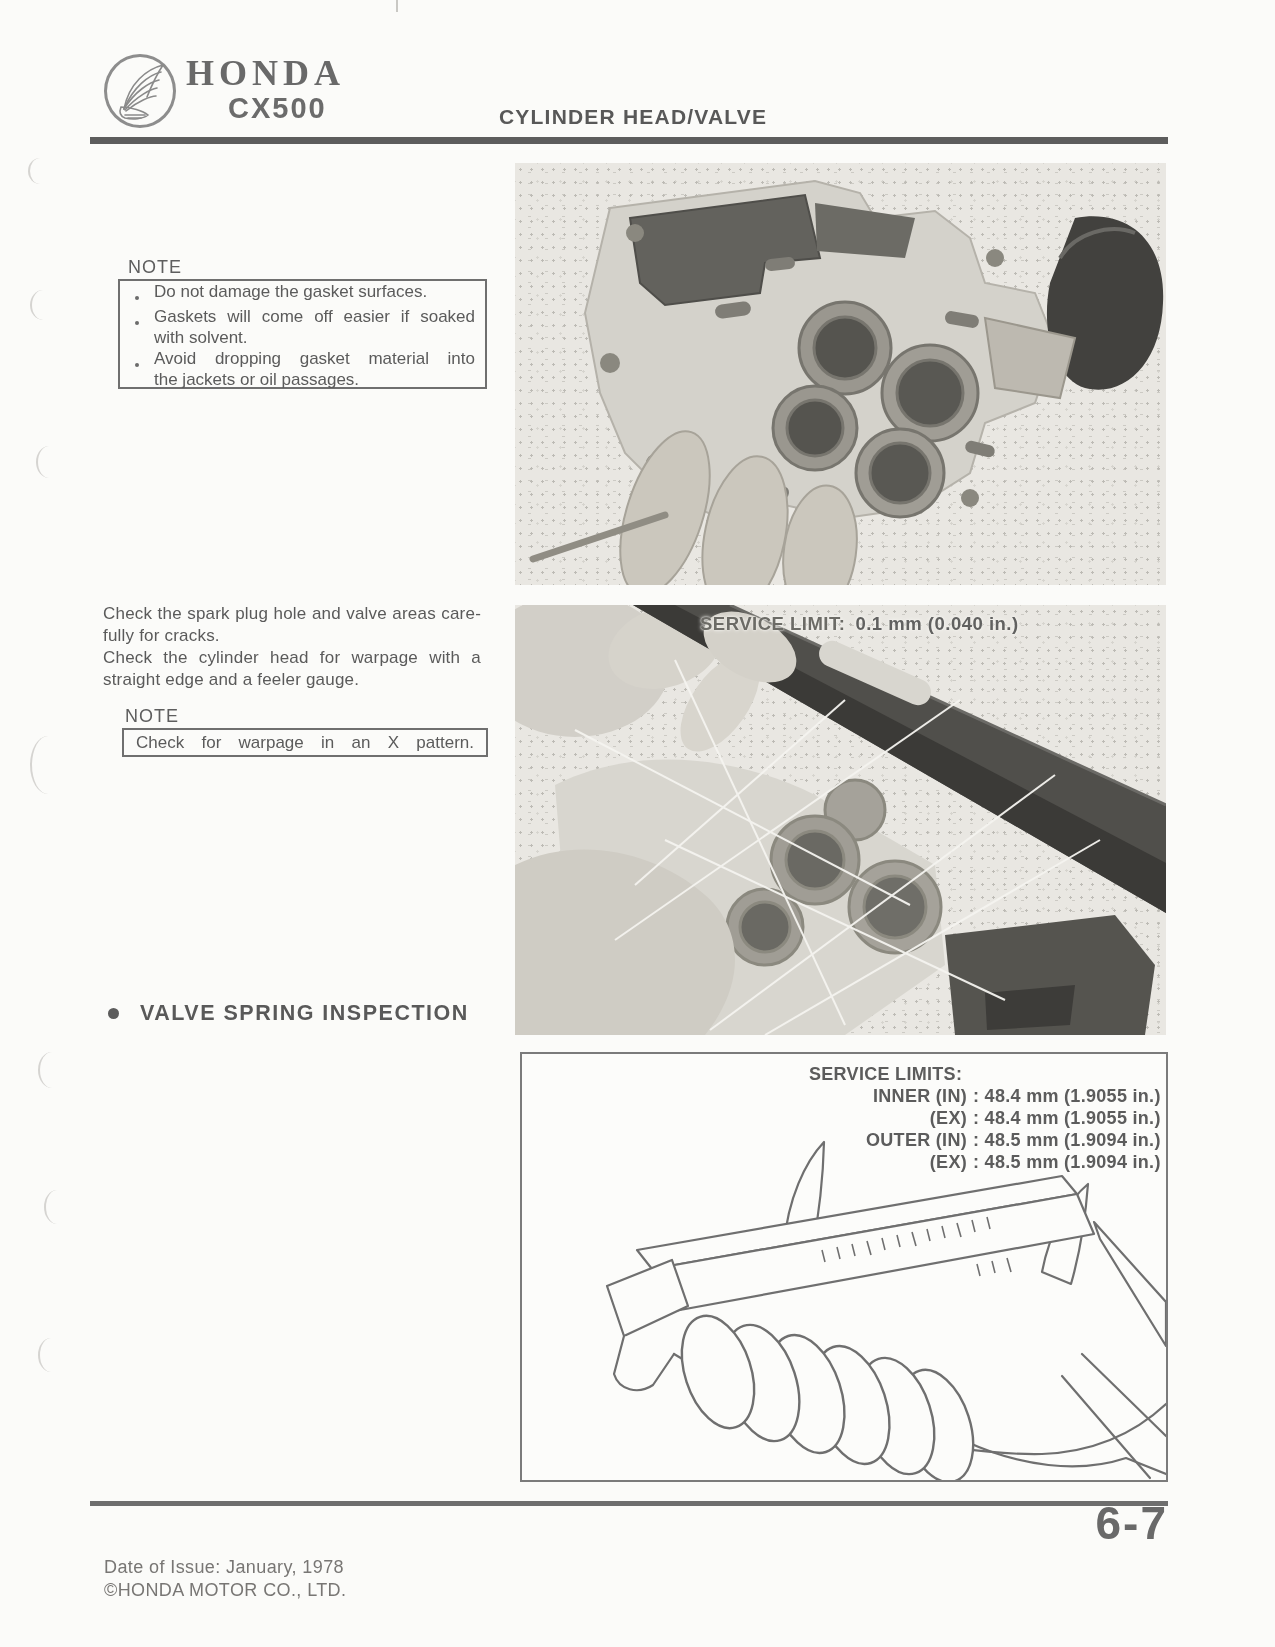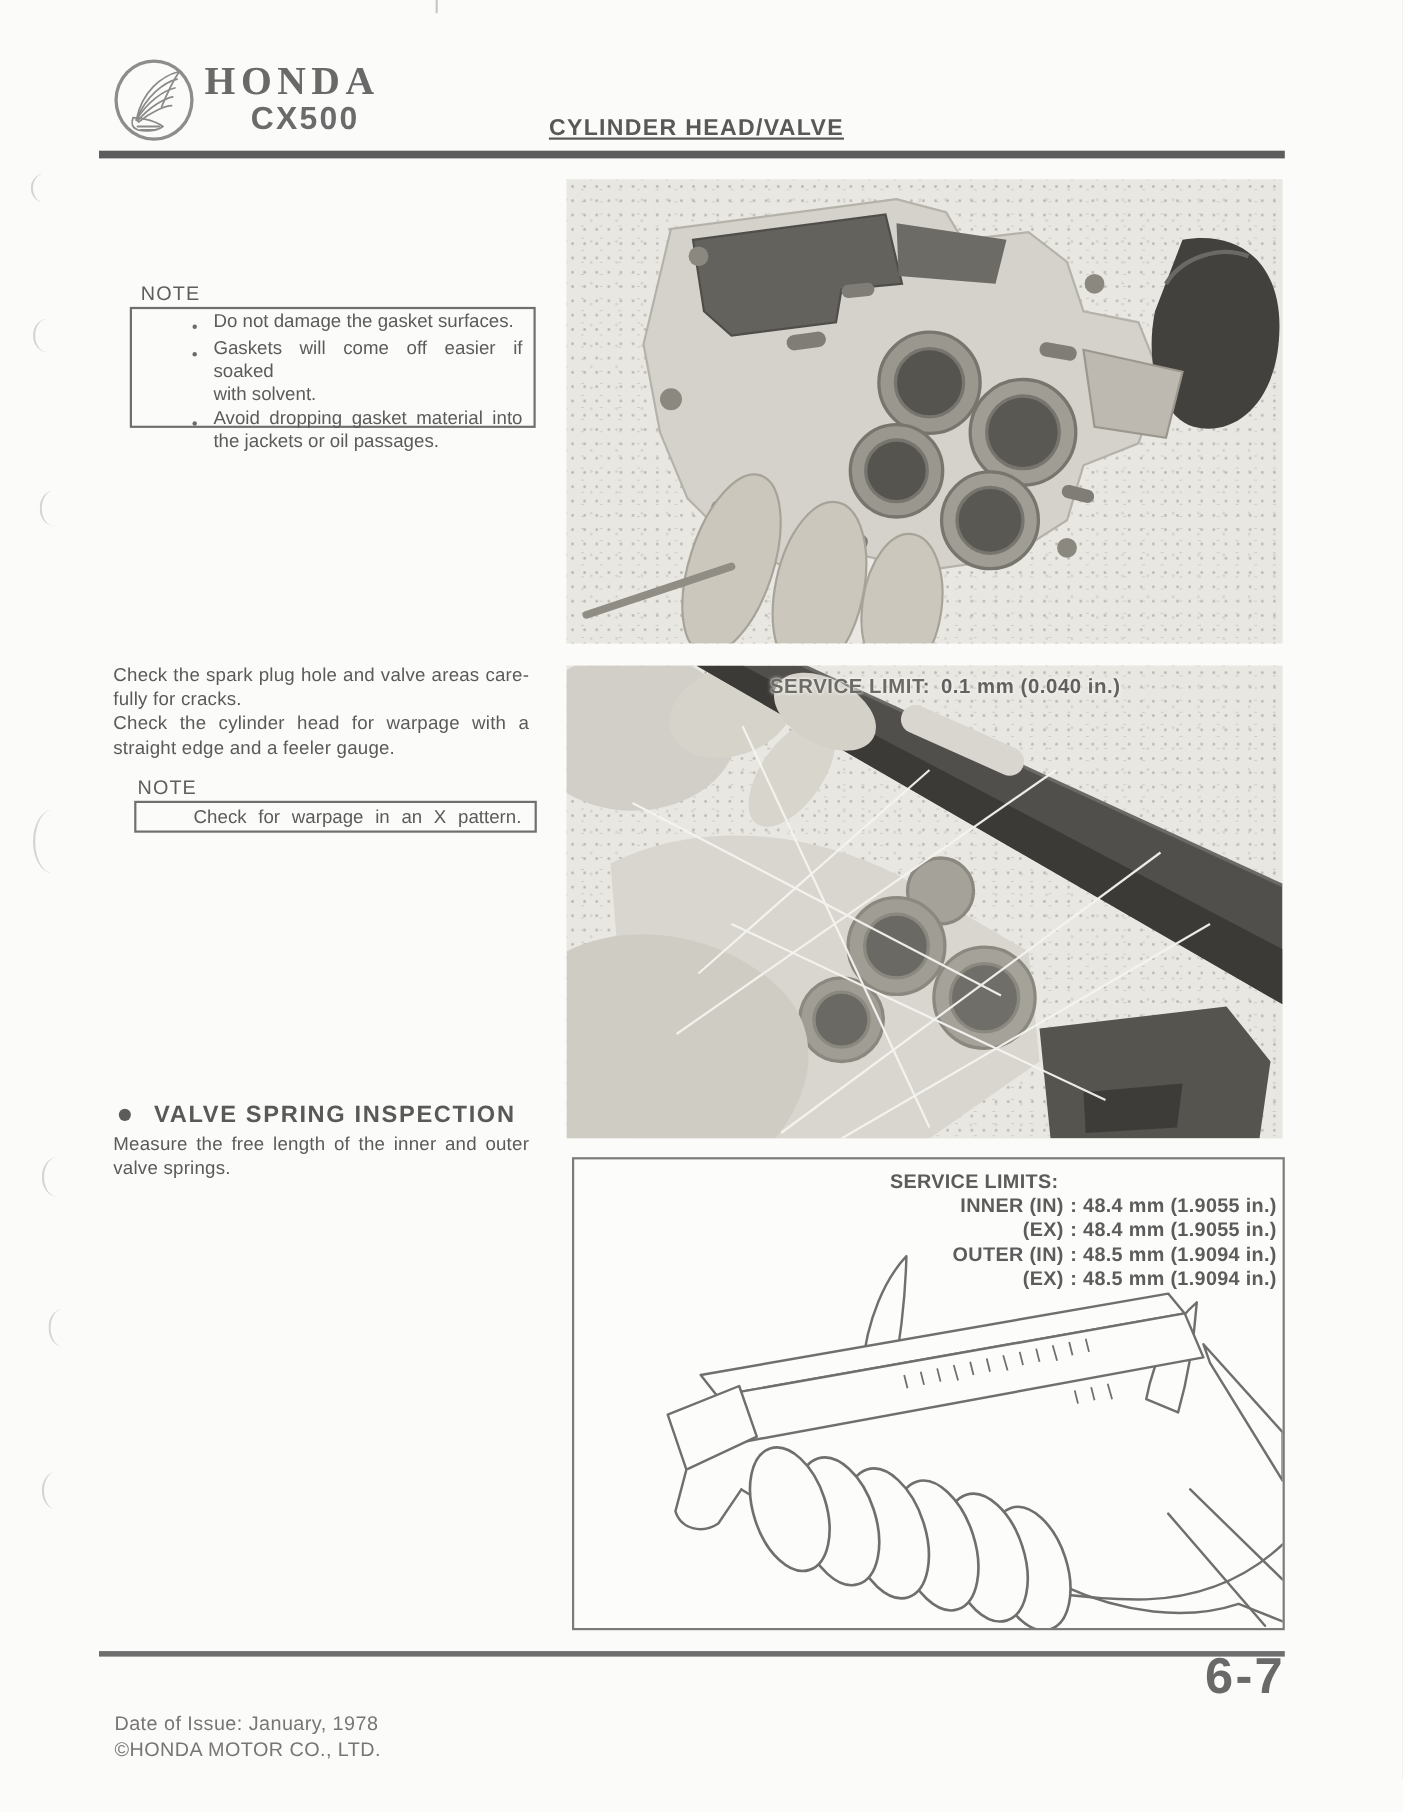--- a/index.html
+++ b/index.html
@@ -11,29 +11,29 @@
   }
   
   .logo-oval { position:absolute; left:104px; top:54px; width:72px; height:74px;
     border:3px solid #8d8d8d; border-radius:50%; box-sizing:border-box; }
   .brand { position:absolute; left:186px; top:52px;
     font-family:"Liberation Serif", serif; font-weight:bold; font-size:36px;
     letter-spacing:5px; color:#696969; }
   .model { position:absolute; left:228px; top:92px; font-weight:bold; font-size:29px;
     letter-spacing:2px; color:#6b6b6b; }
   .section-title { position:absolute; left:499px; top:105px; font-weight:bold;
-    font-size:21px; letter-spacing:1.2px; color:#585858;text-decoration:underline; }
+    font-size:21px; letter-spacing:1.2px; color:#585858; }
   .hrule-top { position:absolute; left:90px; top:137px; width:1078px; height:7px; background:#5d5d5d; }
   
   .col { position:absolute; left:103px; width:378px; font-size:17px; line-height:22px;
     letter-spacing:0.2px; color:#5a5a5a; }
   .jl { text-align:justify; text-align-last:justify; }
   .pl { text-align:left; }
   .note-label { position:absolute; font-size:18px; letter-spacing:1px; color:#5e5e5e; }
-  .note-box { position:absolute; border:2px solid #6f6f6f; box-sizing:border-box; background:transparent;padding-left:40px; }
+  .note-box { position:absolute; border:2px solid #6f6f6f; box-sizing:border-box; background:transparent; }
   .n-item { display:flex; }
   .n-bullet { width:34px; text-align:center; flex:none; padding-top:7px; }
   .dot { display:inline-block; width:4px; height:4px; border-radius:50%; background:#6b6b6b; vertical-align:middle; }
   .n-body { flex:1; padding-right:10px; }
   .note-box .n-body div, .note-box .n-body { font-size:17px; line-height:21px; }
   .sec-head { position:absolute; left:108px; display:flex; align-items:center; }
   .sec-bullet { width:11px; height:11px; border-radius:50%; background:#5c5c5c; margin-right:21px; flex:none; }
   .sec-title { font-size:21.5px; font-weight:bold; letter-spacing:1.5px; color:#595959; }
   
   .photo { position:absolute; overflow:hidden;
@@ -133,24 +133,20 @@
 
   <div class="note-label" style="left:125px;top:706px;">NOTE</div>
   <div class="note-box" style="left:122px;top:728px;width:366px;height:29px;">
     <div class="jl" style="padding:0 12px;line-height:25px;font-size:17px;">Check for warpage in an X pattern.</div>
   </div>
 
   <div class="sec-head" style="top:1001px;">
     <span class="sec-bullet"></span>
     <span class="sec-title">VALVE SPRING INSPECTION</span>
   </div>
-  <div class="col" style="top:1029px;">
-    <div class="jl">Measure the free length of the inner and outer</div>
-    <div class="pl">valve springs.</div>
-  </div>
 
   <div class="photo" style="left:515px;top:163px;width:651px;height:422px;">
     <svg width="651" height="422" viewBox="0 0 651 422">
       <path d="M95,45 L300,18 L345,30 L360,55 L420,48 L455,75 L470,120 L520,130 L540,180 L520,240 L470,260 L455,310 L400,345 L330,355 L260,340 L215,360 L150,330 L110,290 L85,230 L70,150 Z" fill="#d4d2cb" stroke="#b5b2aa" stroke-width="2"></path>
       <path d="M115,55 L290,32 L305,95 L250,100 L245,130 L150,142 L125,120 Z" fill="#63625d" stroke="#4f4e4a" stroke-width="2"></path>
       <path d="M300,40 L400,55 L390,95 L302,88 Z" fill="#6c6b65"></path>
       <g stroke="#77756e" stroke-width="3">
         <circle cx="330" cy="185" r="46" fill="#9a978f"></circle>
           <circle cx="330" cy="185" r="31" fill="#55544f"></circle>
         <circle cx="415" cy="230" r="48" fill="#a09d95"></circle>

